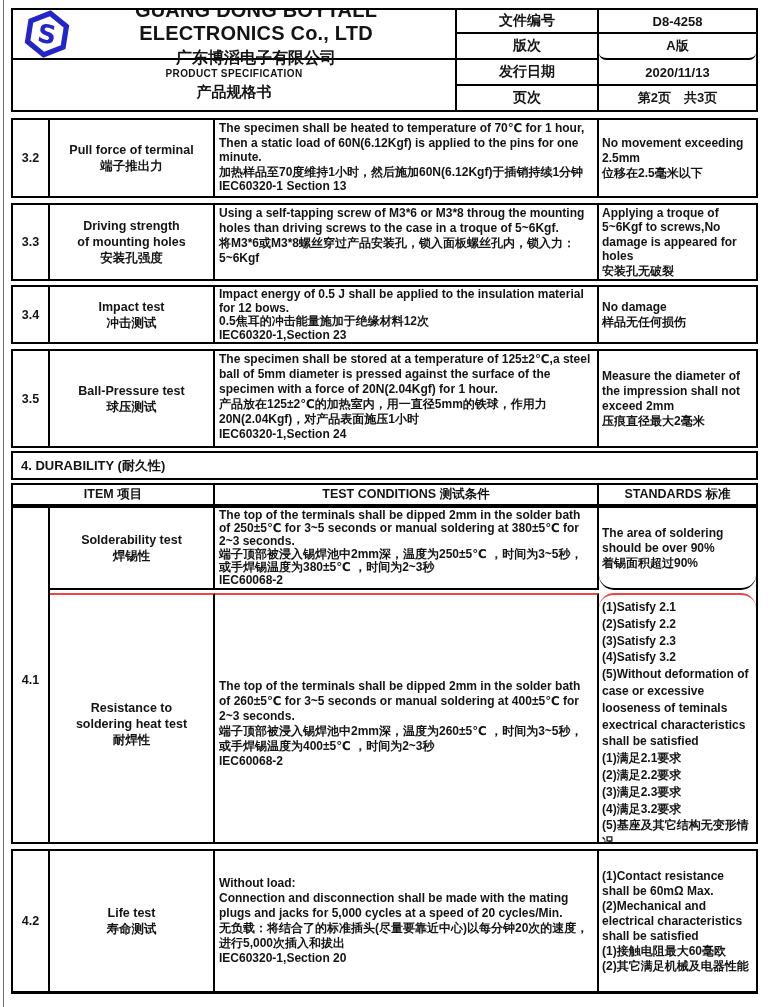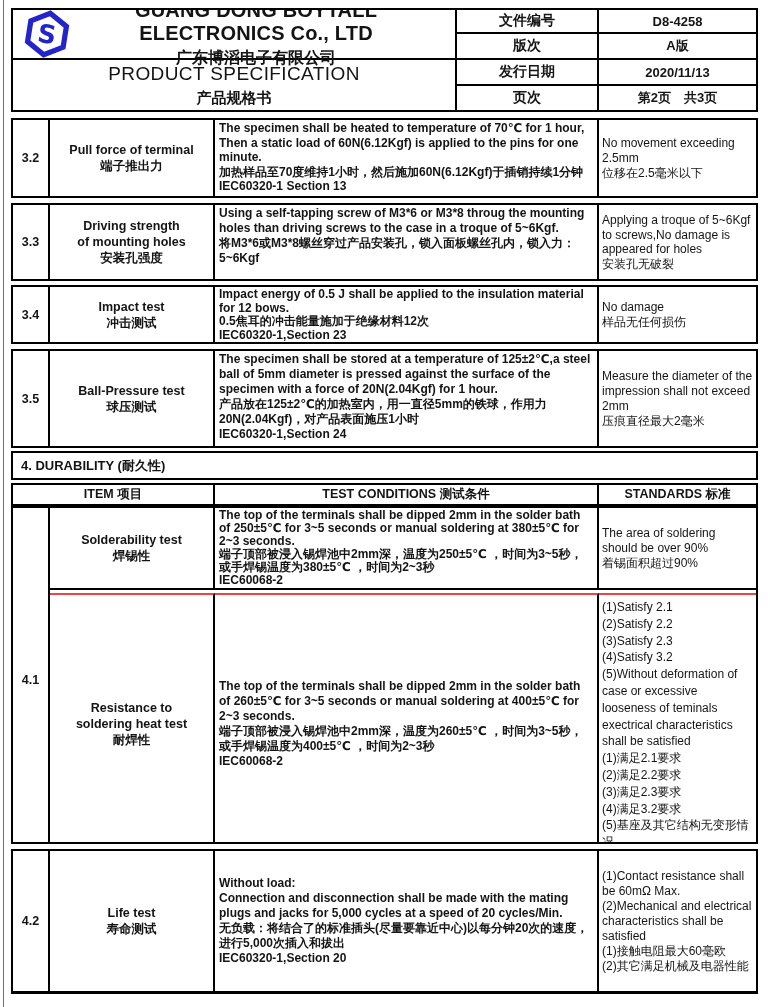--- a/index.html
+++ b/index.html
@@ -21,39 +21,39 @@
            grid-template-rows: 24px 26px 26px 1fr; }
   .hcell { border-right:2px solid #000; border-bottom:2px solid #000;
            display:flex; align-items:center; justify-content:center; }
   .hcell.last-col { border-right:none; }
   .hcell.last-row { border-bottom:none;text-align:center; }
   .company { grid-column:1; grid-row:1/3; justify-content:flex-start; padding-left:10px; }
   .doctitle { grid-column:1; grid-row:3/5; flex-direction:column; border-bottom:none; }
   .company-text { flex:1; text-align:center; padding-right:14px; }
   .company-en { font-size:20px; font-weight:700; letter-spacing:.2px; }
   .company-cn { font-size:16px; font-weight:700; margin-top:3px; }
-  .doc-en { font-size:19px; font-weight:400; letter-spacing:.4px; }
+  .doc-en { font-size:10px; font-weight:700; letter-spacing:.4px; }
   .doc-cn { font-size:15px; font-weight:700; margin-top:4px; }
   .hlabel { font-size:14px; font-weight:700; }
   .hvalue { font-size:13px; font-weight:700; }
   .logo { width:48px; height:48px; flex:0 0 auto; }
 
   
   .trow { display:grid; grid-template-columns: 37px 165px 384px 1fr; }
   .cell { overflow:hidden; }
   .vline { border-right:2px solid #000; }
   .num  { display:flex; align-items:center; justify-content:center;
           font-size:12.5px; font-weight:600; }
   .item { display:flex; align-items:center; justify-content:center; text-align:center;
           font-size:12.5px; font-weight:600; line-height:16px; white-space:pre-line; padding:1px 3px; }
   .cond { font-size:12px; font-weight:600; line-height:15px; white-space:pre-line;
           padding:1px 4px; text-align:left; }
   .cond.vcenter { display:flex; flex-direction:column; justify-content:center; }
-  .std  { font-size:12px; font-weight:400; line-height:15px; white-space:pre-line;
-          padding:2px 3px; display:flex; flex-direction:column; justify-content:center; }
+  .std  { font-size:12px; font-weight:700; line-height:15px; white-space:pre-line;
+          padding:2px 3px; display:flex; flex-direction:column; justify-content:center;border-radius:15px; }
   .lh145 { line-height:14.5px; } .lh135 { line-height:13.5px; } .lh13 { line-height:13px; }
 
   
   .secbar { display:flex; align-items:center; padding-left:8px;
             font-size:13px; font-weight:700; }
   .colhdr { display:grid; grid-template-columns: 202px 384px 1fr; }
   .colhdr .hc { display:flex; align-items:center; justify-content:center;
                 font-size:12.5px; font-weight:700; }
 
   
@@ -85,21 +85,21 @@
         <span class="company-text">
           <div class="company-en">GUANG DONG BOYTALL ELECTRONICS Co., LTD</div>
           <div class="company-cn">广东博滔电子有限公司</div>
         </span>
       </div>
 
       <div class="hcell hlabel" style="grid-column:2;grid-row:1;">文件编号</div>
       <div class="hcell hvalue last-col" style="grid-column:3;grid-row:1;">D8-4258</div>
 
       <div class="hcell hlabel" style="grid-column:2;grid-row:2;">版次</div>
-      <div class="hcell hvalue last-col" style="grid-column:3;grid-row:2;">A版</div>
+      <div class="hcell hvalue last-col" style="grid-column:3;grid-row:2;border-radius:7px;">A版</div>
 
       <div class="hcell doctitle">
         <div class="doc-en">PRODUCT SPECIFICATION</div>
         <div class="doc-cn">产品规格书</div>
       </div>
 
       <div class="hcell hlabel" style="grid-column:2;grid-row:3;">发行日期</div>
       <div class="hcell hvalue last-col" style="grid-column:3;grid-row:3;">2020/11/13</div>
 
       <div class="hcell hlabel last-row" style="grid-column:2;grid-row:4;">页次</div>

